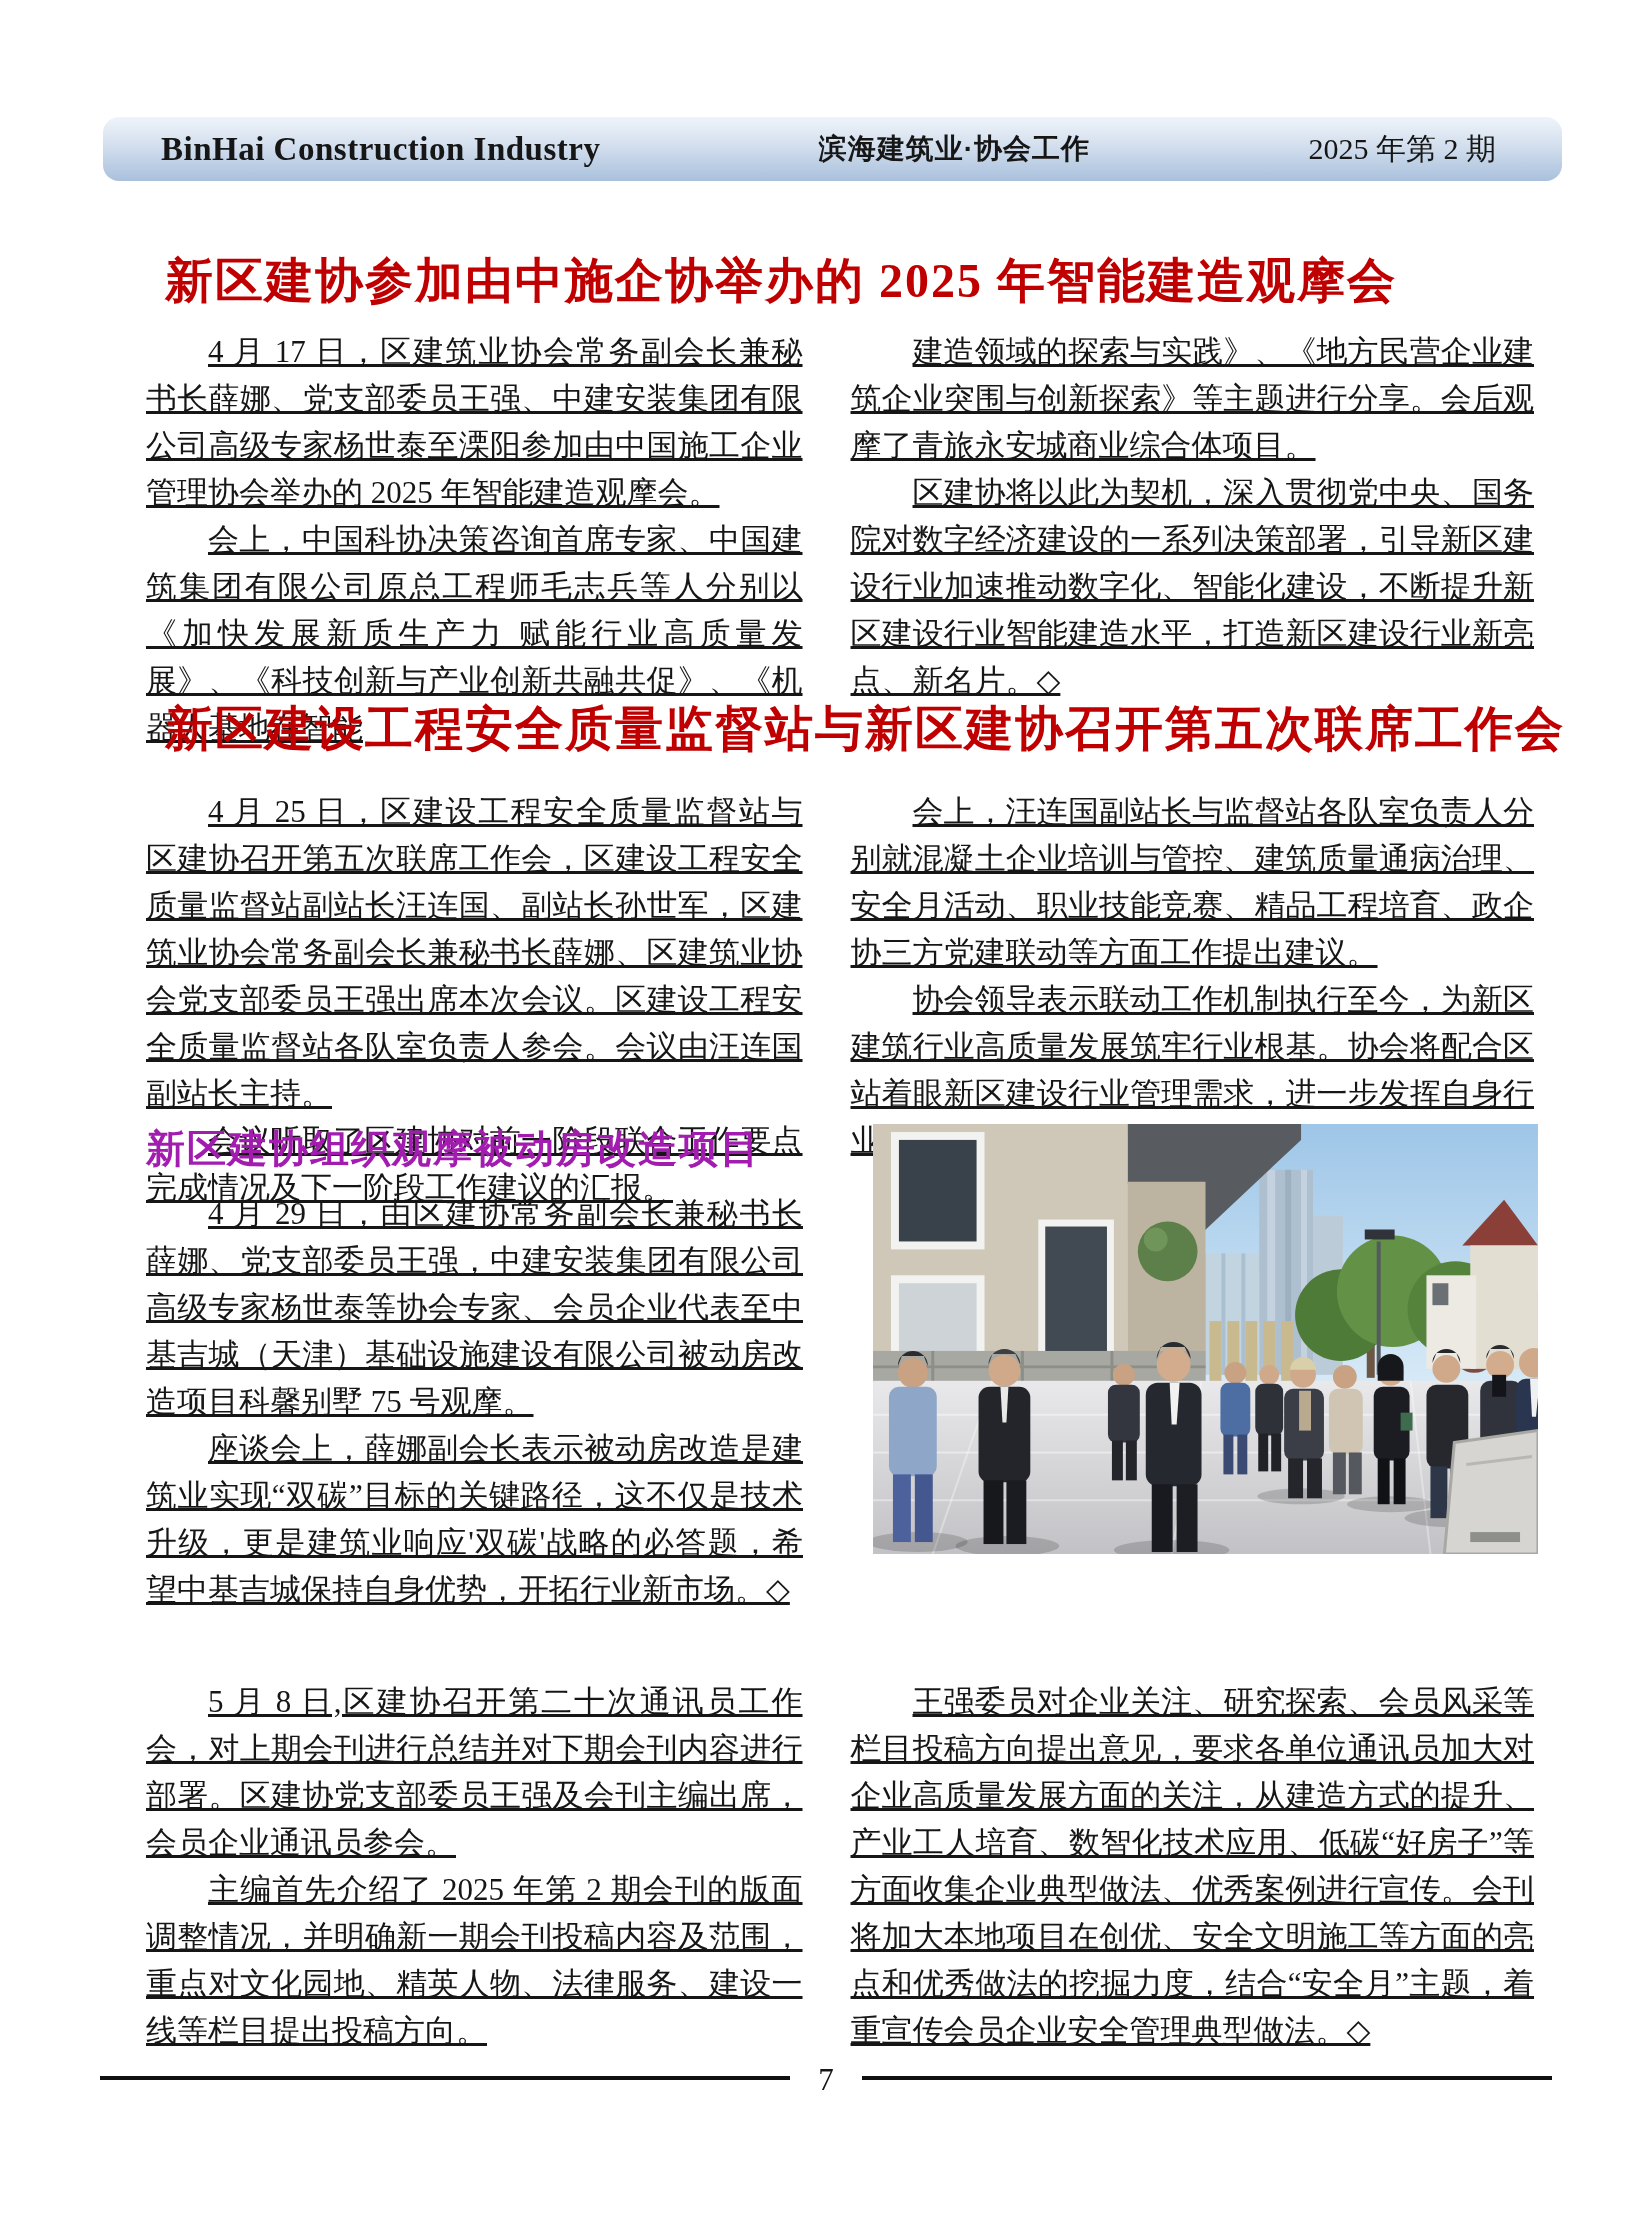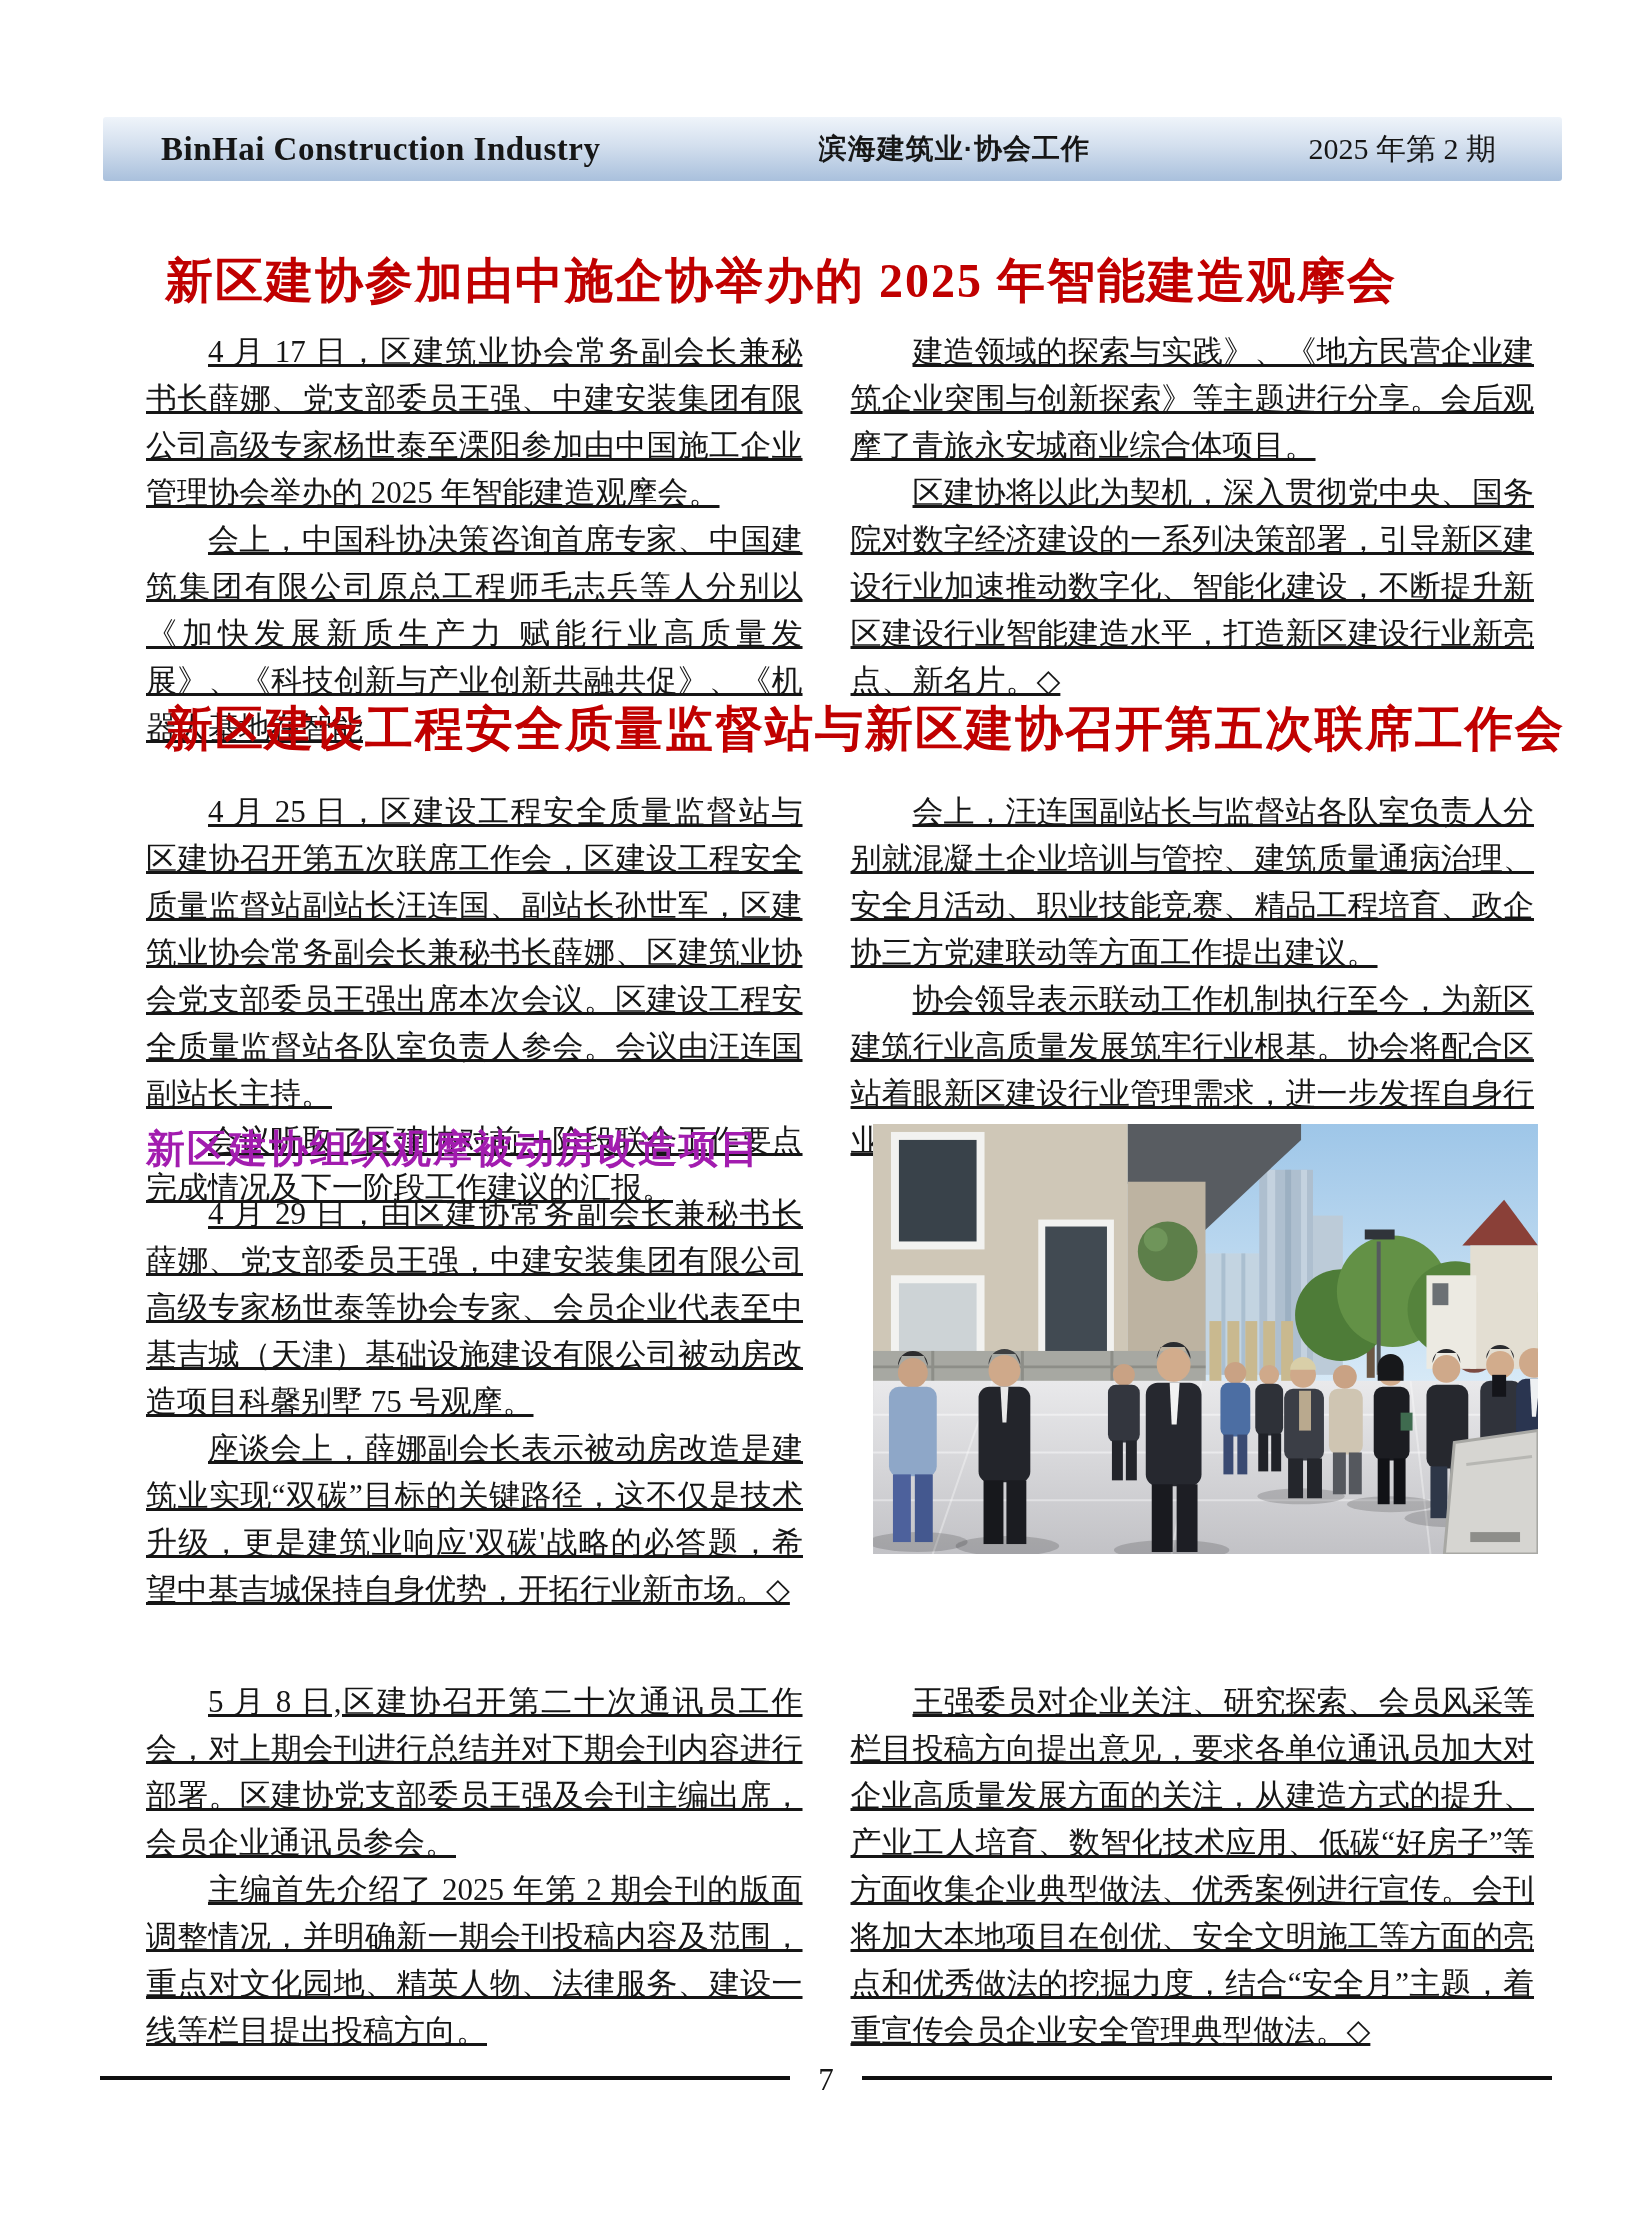--- a/index.html
+++ b/index.html
@@ -8,21 +8,21 @@
     width:1646px;height:2233px;
     background:#ffffff;
     font-family:"Liberation Serif","DejaVu Serif",serif;
     color:#161616;
     overflow:hidden;
   }
   
   .bar{
     position:absolute;left:103px;top:117px;width:1459px;height:64px;
     box-sizing:border-box;
-    border-radius:3px;
+    border-radius:16px;
     background:linear-gradient(180deg,#eff4fa 0%,#d3dfee 45%,#a9c0dc 100%);
     display:flex;align-items:center;justify-content:space-between;
     padding:0 66px 0 58px;
   }
   .bar-en{font-weight:bold;font-size:33px;letter-spacing:0.5px;}
   .bar-cn{font-family:"Liberation Sans","DejaVu Sans",sans-serif;font-weight:bold;font-size:28px;letter-spacing:1px;}
   .bar-issue{font-size:30px;}
   
   .htitle{
     position:absolute;

